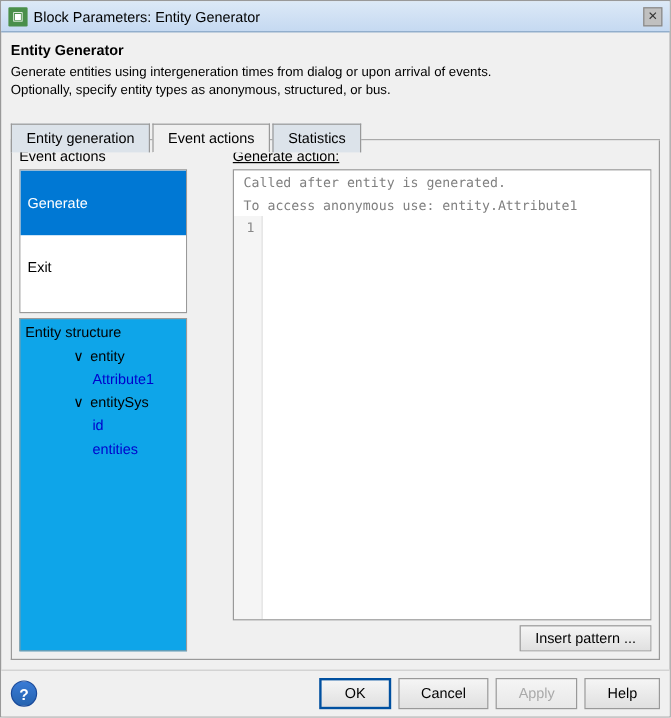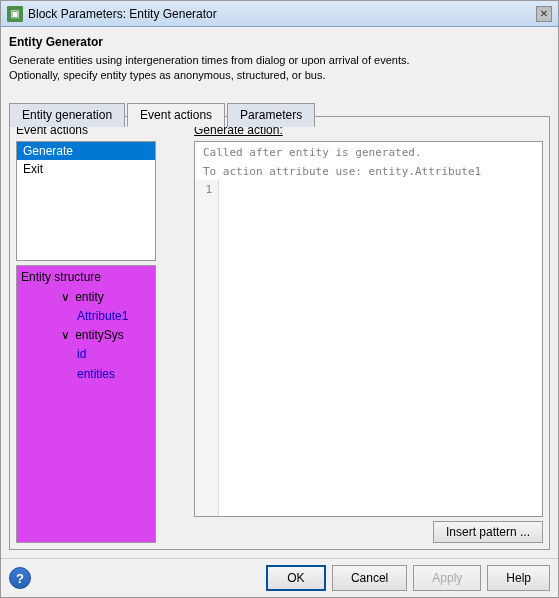--- a/index.html
+++ b/index.html
@@ -138,31 +138,31 @@
       font-weight: normal;
       color: #000;
     }
     .event-list {
       border: 1px solid #999;
       background: white;
       flex: 0 0 120px;
       overflow-y: auto;
     }
     .event-list-item {
-      padding: 2px 6px;
+      padding: 20px 6px;
       cursor: pointer;
       font-size: 12px;
     }
     .event-list-item.selected {
       background: #0078d4;
       color: white;
     }
     .entity-structure-panel {
       border: 1px solid #999;
-      background: #d946ef;
+      background: #0ea5e9;
       flex: 1;
       overflow-y: auto;
       padding: 4px;
     }
     .entity-structure-title {
       font-size: 12px;
       color: #000;
       margin-bottom: 4px;
     }
     .tree-node {
@@ -309,21 +309,21 @@
   </div>
 
   <div class="window-body">
     <div class="section-title">Entity Generator</div>
     <div class="description" style="white-space: pre-line;">Generate entities using intergeneration times from dialog or upon arrival of events.
 Optionally, specify entity types as anonymous, structured, or bus.</div>
 
     <div class="tab-bar">
       <div class="tab">Entity generation</div>
       <div class="tab active">Event actions</div>
-      <div class="tab">Parameters</div>
+      <div class="tab">Statistics</div>
     </div>
 
     <div class="content-area">
       <div class="inner-content">
 
         <div class="left-panel">
           <div class="event-actions-label">Event actions</div>
           <div class="event-list">
             <div class="event-list-item selected">Generate</div>
             <div class="event-list-item">Exit</div>
@@ -350,21 +350,21 @@
                 <span class="tree-item-text blue">entities</span>
               </div>
             </div>
           </div>
         </div>
 
         <div class="right-panel">
           <div class="generate-action-label">Generate action:</div>
           <div class="code-area-container">
             <div class="code-comment">Called after entity is generated.</div>
-            <div class="code-comment">To action attribute use: entity.Attribute1</div>
+            <div class="code-comment">To access anonymous use: entity.Attribute1</div>
             <div class="code-editor">
               <div class="line-numbers">
                 <div>1</div>
               </div>
               <textarea class="code-input" style=""></textarea>
             </div>
           </div>
           <div class="insert-pattern-row">
             <button class="insert-pattern-btn">Insert pattern ...</button>
           </div>

